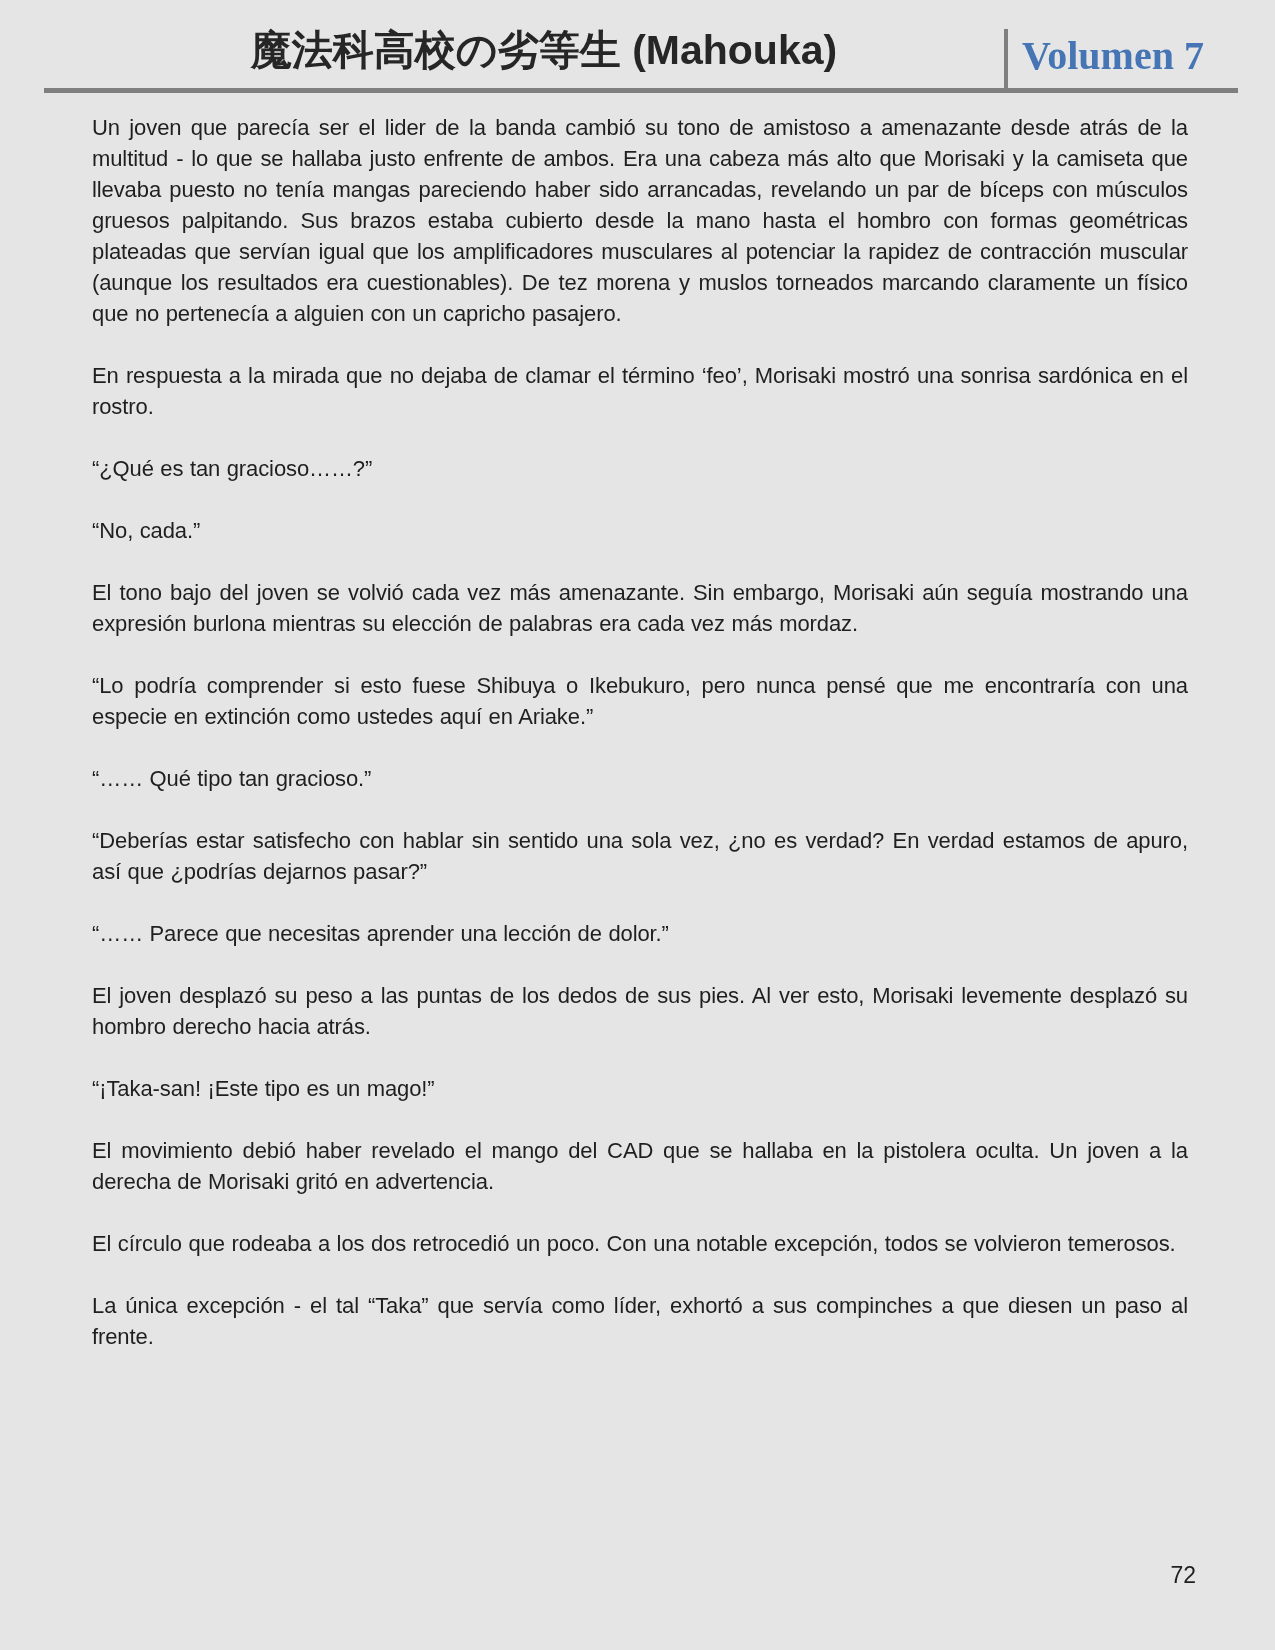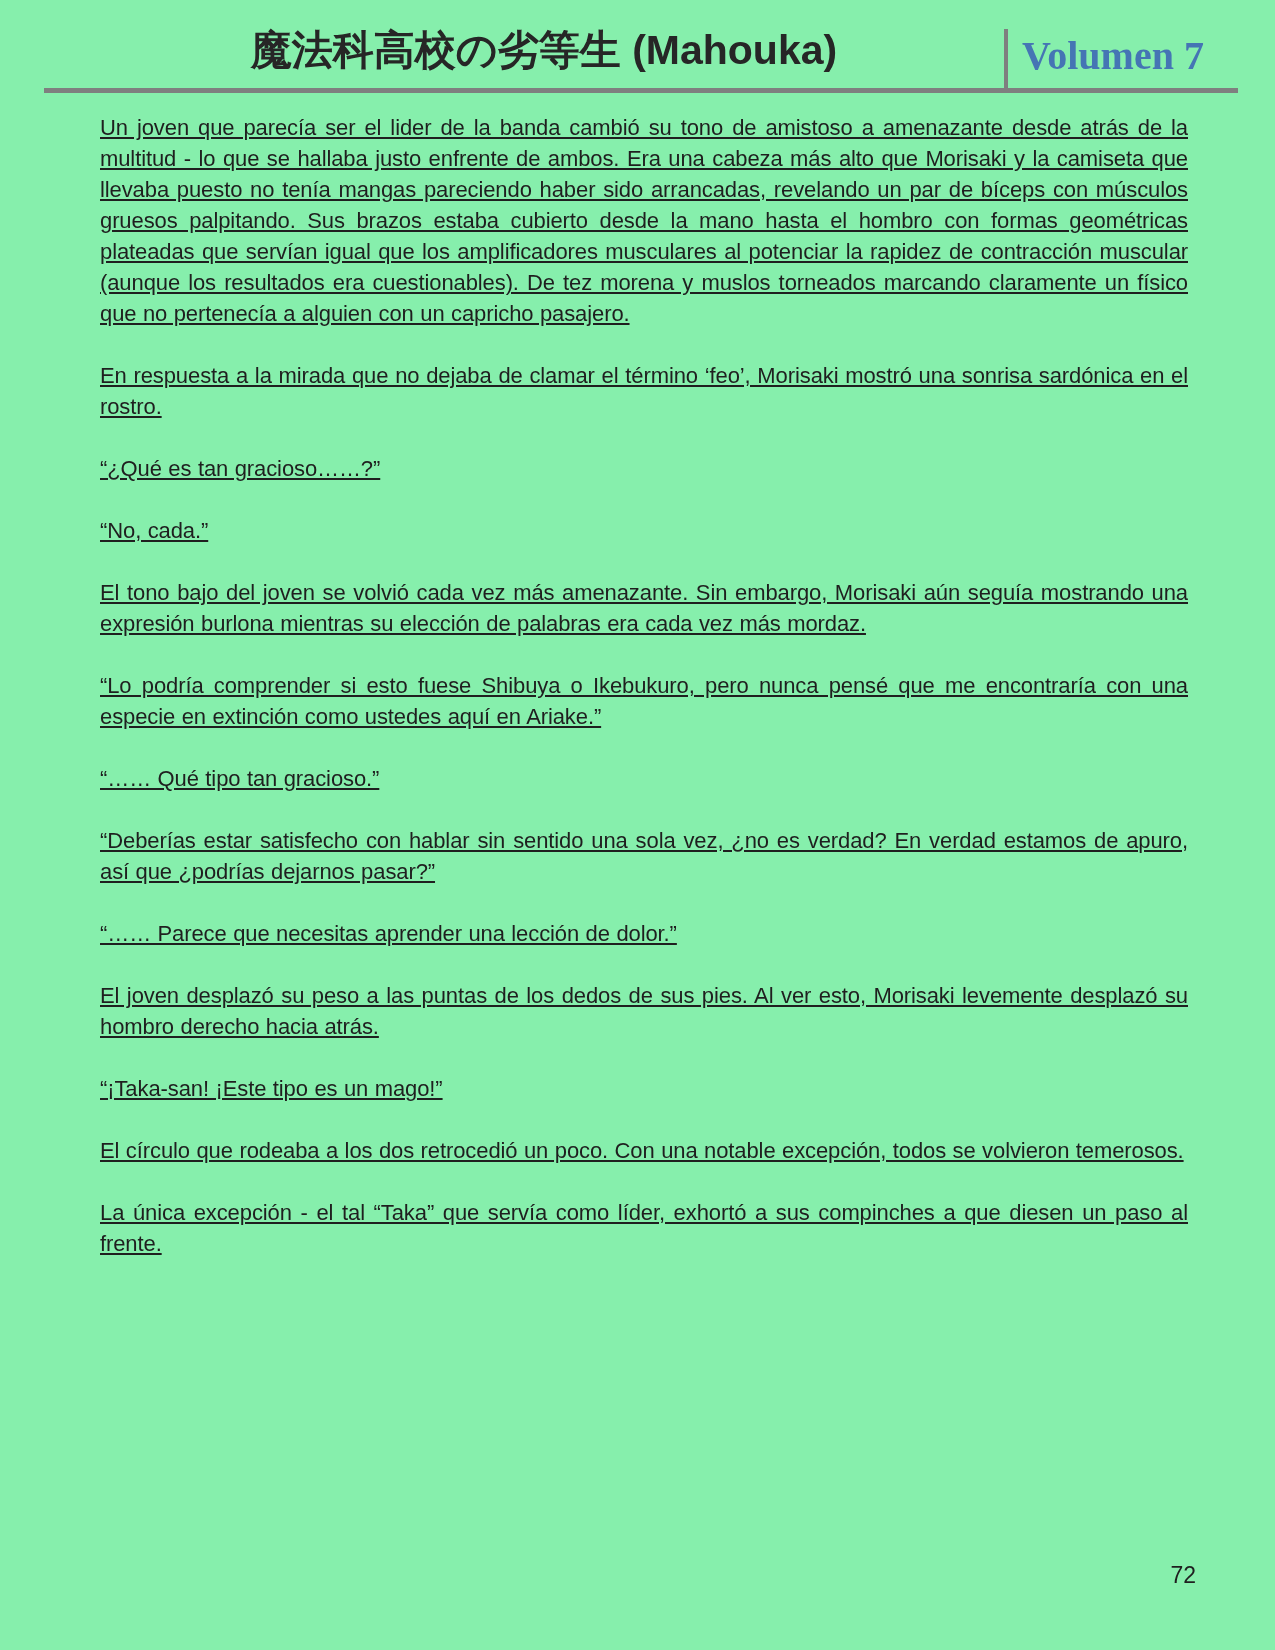--- a/index.html
+++ b/index.html
@@ -4,21 +4,21 @@
 <style>
   html, body {
     margin: 0;
     padding: 0;
     background: #ffffff;
   }
   .page {
     position: relative;
     width: 1275px;
     height: 1650px;
-    background: #86efac;
+    background: #e5e5e5;
     font-family: "Liberation Sans", sans-serif;
     overflow: hidden;
   }
   
   .header-title {
     position: absolute;
     left: 88px;
     top: 24px;
     width: 912px;
     text-align: center;
@@ -59,27 +59,26 @@
   }
   
   .body-text {
     position: absolute;
     left: 88px;
     top: 112px;
     width: 1100px;
     color: #1f1f1f;
   }
   .body-text p.para {
-    margin: 0 0 31px 12px;
+    margin: 0 0 31px 4px;
     font-size: 22px;
     line-height: 31px;
     text-align: justify;
     letter-spacing: -0.1px;
     word-spacing: 0.5px;
-    text-decoration: underline;
   }
   
   .page-number {
     position: absolute;
     left: 96px;
     top: 1560px;
     width: 1100px;
     text-align: right;
     font-size: 23px;
     line-height: 31px;
@@ -103,19 +102,20 @@
       <p class="para">En respuesta a la mirada que no dejaba de clamar el término ‘feo’, Morisaki mostró una sonrisa sardónica en el rostro.</p>
       <p class="para">“¿Qué es tan gracioso……?”</p>
       <p class="para">“No, cada.”</p>
       <p class="para">El tono bajo del joven se volvió cada vez más amenazante. Sin embargo, Morisaki aún seguía mostrando una expresión burlona mientras su elección de palabras era cada vez más mordaz.</p>
       <p class="para">“Lo podría comprender si esto fuese Shibuya o Ikebukuro, pero nunca pensé que me encontraría con una especie en extinción como ustedes aquí en Ariake.”</p>
       <p class="para">“…… Qué tipo tan gracioso.”</p>
       <p class="para">“Deberías estar satisfecho con hablar sin sentido una sola vez, ¿no es verdad? En verdad estamos de apuro, así que ¿podrías dejarnos pasar?”</p>
       <p class="para">“…… Parece que necesitas aprender una lección de dolor.”</p>
       <p class="para">El joven desplazó su peso a las puntas de los dedos de sus pies. Al ver esto, Morisaki levemente desplazó su hombro derecho hacia atrás.</p>
       <p class="para">“¡Taka-san! ¡Este tipo es un mago!”</p>
+      <p class="para">El movimiento debió haber revelado el mango del CAD que se hallaba en la pistolera oculta. Un joven a la derecha de Morisaki gritó en advertencia.</p>
       <p class="para">El círculo que rodeaba a los dos retrocedió un poco. Con una notable excepción, todos se volvieron temerosos.</p>
       <p class="para">La única excepción - el tal “Taka” que servía como líder, exhortó a sus compinches a que diesen un paso al frente.</p>
     </main>
 
   <div class="page-number">72</div>
 
 </div>
 
 </body></html>

